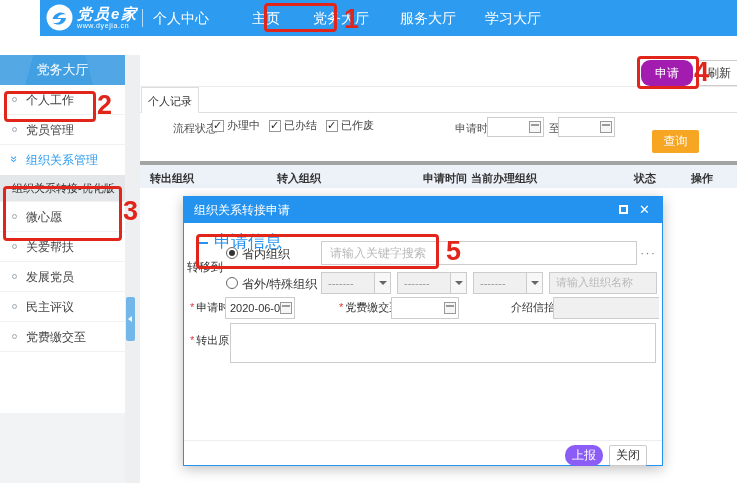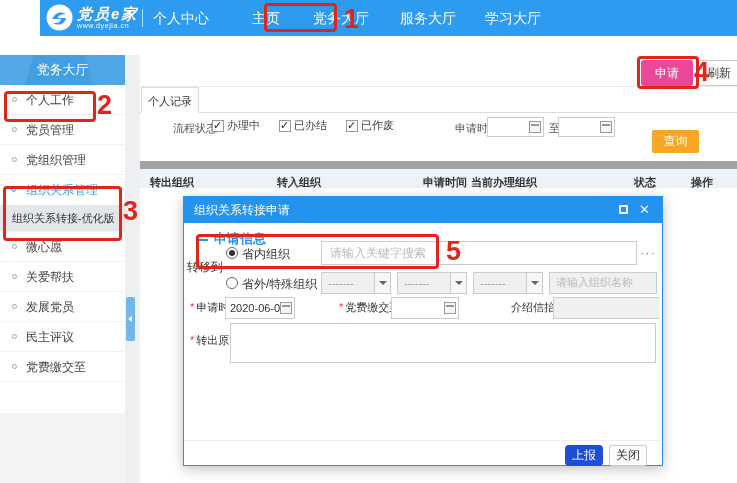--- a/index.html
+++ b/index.html
@@ -30,67 +30,67 @@
   .side-item.expanded .chev { position:absolute; left:8px; top:-1px; color:#2d9cf0; font-size:12px; display:inline-block; transform:rotate(90deg); width:12px; text-align:center; }
   .side-sub { position:relative; height:27px; line-height:27px; padding-left:12px; font-size:11px; color:#333;
       background:#e4e7ea; border-bottom:1px solid #f1f1f1; cursor:pointer; white-space:nowrap; }
   .handle { position:absolute; left:126px; top:297px; width:9px; height:44px; background:#72b6ea; border-radius:2px; z-index:3; cursor:pointer; }
   .handle::before { content:''; position:absolute; left:2px; top:19px; border-top:3px solid transparent; border-bottom:3px solid transparent; border-right:4px solid #fff; }
 
   
   .page-title { position:absolute; left:142px; top:62px; font-size:14px; font-weight:bold; color:#333; padding-left:8px; }
   .page-title::before { content:''; position:absolute; left:0; top:1px; width:3px; height:15px; background:#2d9cf0; }
   .btn { display:flex; align-items:center; justify-content:center; font-size:12px; cursor:pointer; border-radius:3px; }
-  .btn-apply { position:absolute; left:641px; top:60px; width:52px; height:26px; background:#ec4899; color:#fff; }
+  .btn-apply { position:absolute; left:641px; top:60px; width:52px; height:26px; background:#a21caf; color:#fff;border-radius:9px; }
   .btn-refresh { position:absolute; left:698px; top:60px; width:42px; height:26px; background:#fff; border:1px solid #ccc; color:#333; }
   .rule-title { position:absolute; left:140px; top:86px; width:597px; border-top:1px solid #ebebeb; }
   .tabbar { position:absolute; left:140px; top:87px; width:597px; height:26px; border-bottom:1px solid #ddd; }
   .tab { position:absolute; left:1px; top:0; width:58px; height:26px; line-height:26px; text-align:center; font-size:11px;
       background:#fff; border:1px solid #ddd; border-bottom:1px solid #fff; cursor:pointer; }
 
   .filter-label { position:absolute; font-size:11px; color:#555; }
-  .cb-group { position:absolute; left:212px; top:118px; display:flex; gap:19px; }
+  .cb-group { position:absolute; left:212px; top:118px; display:flex; gap:9px; }
   .cb { display:flex; align-items:center; gap:3px; font-size:11px; color:#444; cursor:pointer; }
   .cb .box { position:relative; width:12px; height:12px; border:1px solid #999; background:#fff; }
   .cb .box::after { content:'\2713'; position:absolute; left:0; top:-2px; font-size:11px; color:#222; }
   .date-input { position:absolute; height:20px; border:1px solid #ccc; background:#fff; font-size:11px; line-height:18px; padding-left:4px; color:#333; }
   .cal { position:absolute; right:2px; top:3px; width:12px; height:12px; border:1px solid #999; background:#f6f6f6; }
   .cal::before { content:''; position:absolute; left:1px; right:1px; top:2px; height:2px; background:#999; }
   .to-label { position:absolute; left:549px; top:121px; font-size:11px; color:#555; }
   .btn-search { position:absolute; left:652px; top:130px; width:47px; height:23px; background:#f7a623; color:#fff; border-radius:2px; }
 
-  .thead { position:absolute; left:140px; top:161px; width:597px; height:27px; background:#edf2f9; border-top:8px solid #a3a3a3; }
+  .thead { position:absolute; left:140px; top:161px; width:597px; height:27px; background:#edf2f9; border-top:4px solid #a3a3a3; }
   .th { position:absolute; top:6px; font-size:11px; font-weight:bold; color:#333; white-space:nowrap; }
 
   
   .modal { position:absolute; left:183px; top:196px; width:480px; height:270px; background:#fff;
       border:1px solid #2493f0; box-shadow:0 3px 12px rgba(0,0,0,.25); z-index:5; }
   .modal-title { height:26px; line-height:26px; background:#2493f0; color:#fff; font-size:12px; padding-left:10px; }
   .modal-max { position:absolute; right:34px; top:8px; width:9px; height:9px; border:2px solid #fff; cursor:pointer; }
   .modal-close { position:absolute; right:12px; top:0; height:26px; line-height:26px; color:#fff; font-size:13px; cursor:pointer; }
-  .section { position:absolute; left:14px; top:33px; color:#2493f0; font-size:13px; font-weight:bold; }
+  .section { position:absolute; left:14px; top:33px; color:#2493f0; font-size:17px; font-weight:normal; }
   .minus-icon { display:inline-block; width:10px; border-top:2px solid #2493f0; vertical-align:middle; margin-right:6px; }
   .lbl { position:absolute; font-size:12px; color:#333; white-space:nowrap; }
   .lbl-s { position:absolute; font-size:11px; color:#333; white-space:nowrap; }
   .req::before { content:'*'; color:#e4393c; margin-right:2px; }
   .radio { position:absolute; width:12px; height:12px; border:1px solid #666; border-radius:50%; background:#fff; cursor:pointer; }
   .radio.checked::after { content:''; position:absolute; left:2px; top:2px; right:2px; bottom:2px; background:#333; border-radius:50%; }
   .txt-input { position:absolute; border:1px solid #ccc; background:#fff; font-size:12px; padding-left:8px; font-family:"Liberation Sans",sans-serif; color:#333; }
   .txt-input::placeholder { color:#b9b9b9; }
   .txt-input:disabled { background:#f0f0f0;font-family:Liberation Mono, monospace; }
   .more-btn { position:absolute; left:456px; top:48px; color:#888; font-size:13px; letter-spacing:1px; cursor:pointer; }
   .sel { position:absolute; top:75px; width:70px; height:22px; background:#f0f0f0; border:1px solid #ccc; font-size:11px; line-height:20px; padding-left:6px; color:#999; cursor:default; }
   .sel .arr { position:absolute; right:0; top:0; width:16px; height:20px; border-left:1px solid #ccc; background:#f7f7f7; }
   .sel .arr::after { content:''; position:absolute; left:4px; top:8px; border-left:4px solid transparent; border-right:4px solid transparent; border-top:4px solid #666; }
   .mdate { position:absolute; height:22px; border:1px solid #ccc; background:#fff; font-size:11px; line-height:20px; padding-left:4px; }
   .mdate .cal { top:4px; }
   .mdate.dis { background:#f0f0f0; }
   .reason { position:absolute; left:46px; top:126px; width:426px; height:40px; border:1px solid #ccc; resize:none; font-family:"Liberation Sans",sans-serif; }
   .modal-footline { position:absolute; left:0; top:243px; width:100%; border-top:1px solid #eee; }
-  .btn-submit { position:absolute; left:381px; top:248px; width:38px; height:21px; background:#1d4ed8; color:#fff; border-radius:4px; }
+  .btn-submit { position:absolute; left:381px; top:248px; width:38px; height:21px; background:#8b5cf6; color:#fff; border-radius:10px; }
   .btn-mclose { position:absolute; left:425px; top:248px; width:38px; height:21px; background:#fff; border:1px solid #ccc; color:#333; border-radius:2px; }
 
   
   .ann-box { position:absolute; border:3px solid #e1251b; border-radius:4px; z-index:20; pointer-events:none; }
   .ann-num { position:absolute; color:#e1251b; font-size:27px; font-weight:bold; z-index:20; pointer-events:none; }
   .b1 { left:264px; top:3px;  width:73px;  height:29px; }
   .b2 { left:4px;  top:91px;  width:92px;  height:31px; }
   .b3 { left:3px;  top:186px; width:119px; height:55px; }
   .b4 { left:637px; top:56px; width:62px;  height:33px; }
   .b5 { left:196px; top:234px; width:243px; height:35px; }
@@ -121,21 +121,20 @@
     <span class="nav-item n3">学习大厅</span>
   </header>
 
   <div class="strip"></div>
   <div class="sidebar-below"></div>
   <aside class="sidebar">
     <div class="sidebar-header">党务大厅</div>
     <ul class="side-list">
       <li class="side-item"><span class="bullet"></span><span>个人工作</span></li>
       <li class="side-item"><span class="bullet"></span><span>党员管理</span></li>
-      <li class="side-item"><span class="bullet"></span><span>党组织管理</span></li>
       <li class="side-item expanded"><span class="chev">»</span><span>组织关系管理</span></li>
       <li class="side-sub"><span>组织关系转接-优化版</span></li>
       <li class="side-item"><span class="bullet"></span><span>微心愿</span></li>
       <li class="side-item"><span class="bullet"></span><span>关爱帮扶</span></li>
       <li class="side-item"><span class="bullet"></span><span>发展党员</span></li>
       <li class="side-item"><span class="bullet"></span><span>民主评议</span></li>
       <li class="side-item"><span class="bullet"></span><span>党费缴交至</span></li>
     </ul>
   </aside>
   <div class="handle"></div>

